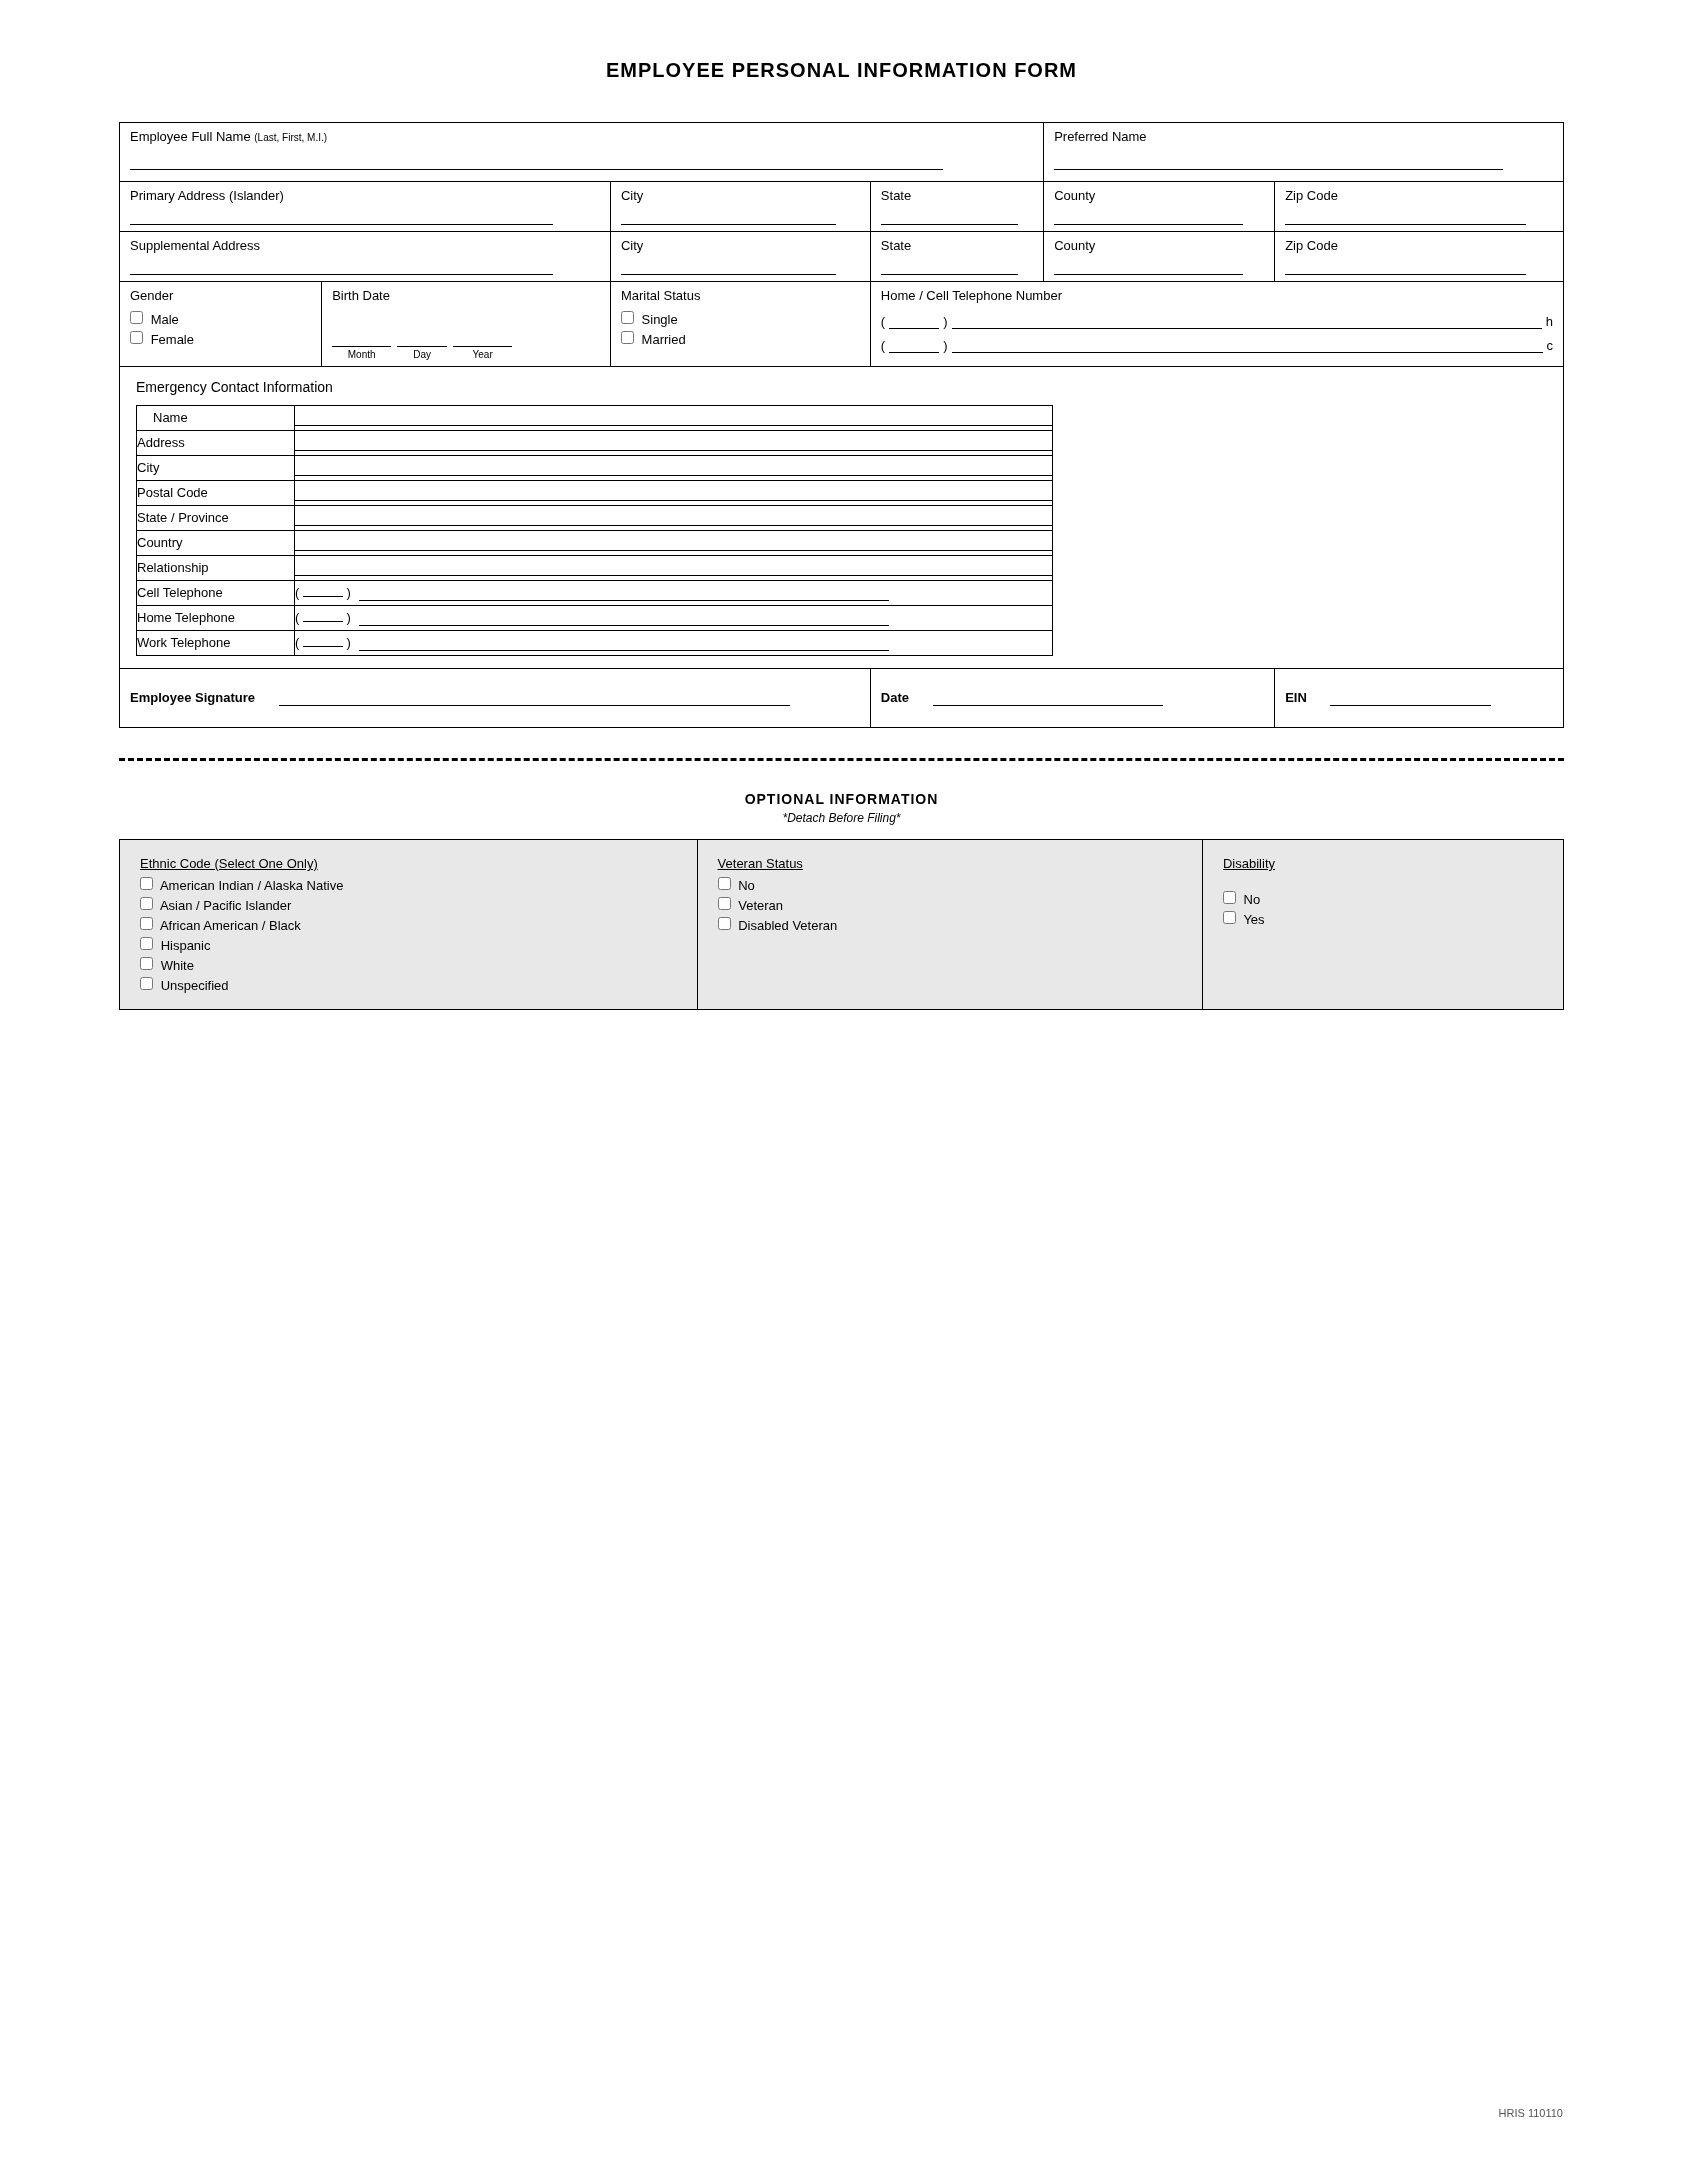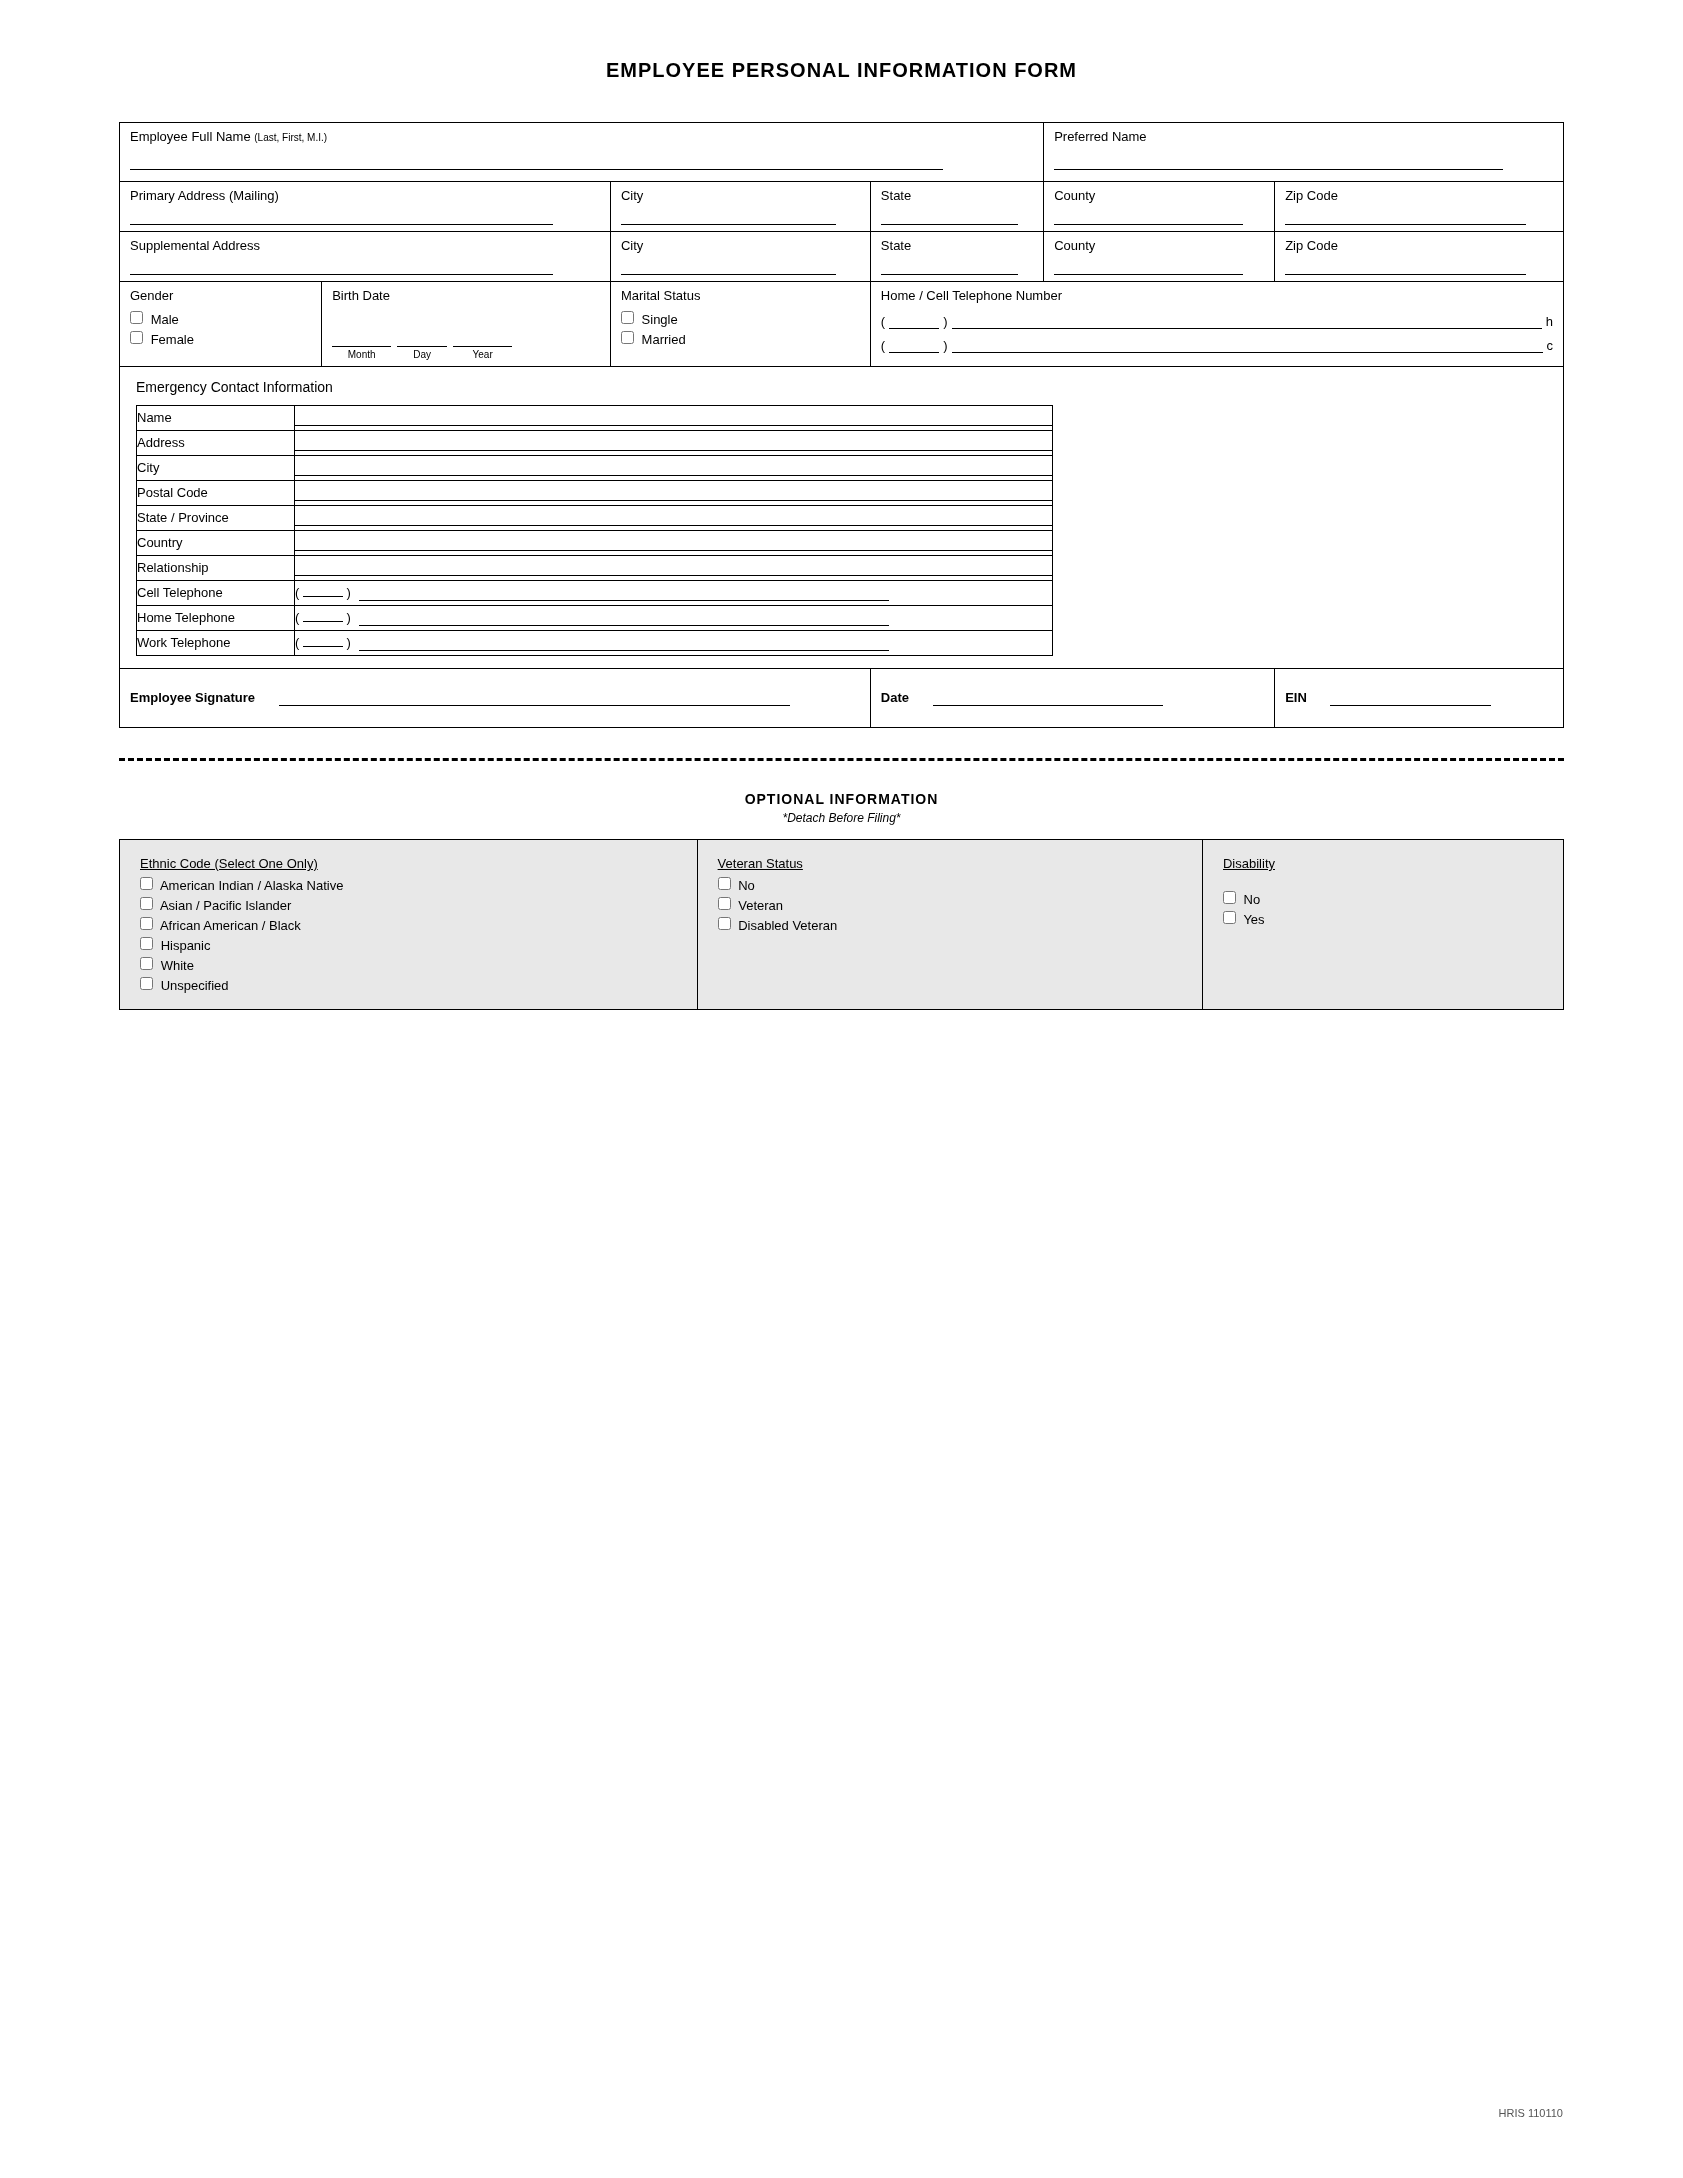--- a/index.html
+++ b/index.html
@@ -139,21 +139,21 @@
       <input type="text" style="border-top: none; border-right: none; border-left: none; border-image: initial; border-bottom: 1px solid rgb(0, 0, 0); width: 90%; display: block; margin-top: 10px; outline: none;">
     </td>
     <td colspan="3" style="width:42%;">
       <span class="underline-label">Preferred Name</span>
       <input type="text" style="border-top: none; border-right: none; border-left: none; border-image: initial; border-bottom: 1px solid rgb(0, 0, 0); width: 90%; display: block; margin-top: 10px; outline: none;">
     </td>
   </tr>
 
   <tr class="row-primary">
     <td colspan="2" style="width:34%;">
-      <span class="underline-label">Primary Address (Mailing)</span>
+      <span class="underline-label">Primary Address (Islander)</span>
       <input type="text" style="border-top: none; border-right: none; border-left: none; border-image: initial; border-bottom: 1px solid rgb(0, 0, 0); width: 90%; display: block; margin-top: 6px; outline: none;">
     </td>
     <td style="width:18%;">
       <span class="underline-label">City</span>
       <input type="text" style="border-top: none; border-right: none; border-left: none; border-image: initial; border-bottom: 1px solid rgb(0, 0, 0); width: 90%; display: block; margin-top: 6px; outline: none;">
     </td>
     <td style="width:12%;">
       <span class="underline-label">State</span>
       <input type="text" style="border-top: none; border-right: none; border-left: none; border-image: initial; border-bottom: 1px solid rgb(0, 0, 0); width: 90%; display: block; margin-top: 6px; outline: none;">
     </td>
@@ -253,21 +253,21 @@
     </td>
   </tr>
 
   <tr>
     <td colspan="6" style="padding:12px 16px;">
       <div class="underline-label" style="font-size:14px; margin-bottom:10px;">Emergency Contact Information</div>
 
       <table style="width:65%; border-collapse:collapse;">
         <tbody>
               <tr>
-          <td style="padding:4px 0; width:158px; white-space:nowrap;">
+          <td style="padding:4px 16px; width:158px; white-space:nowrap;">
             <span>Name</span>
           </td>
           <td style="padding:4px 0;">
             <input type="text" style="border-top: none; border-right: none; border-left: none; border-image: initial; border-bottom: 1px solid rgb(0, 0, 0); width: 100%; outline: none;">
           </td>
         </tr>
         <tr>
           <td style="padding:4px 0;">
             <span>Address</span>
           </td>

